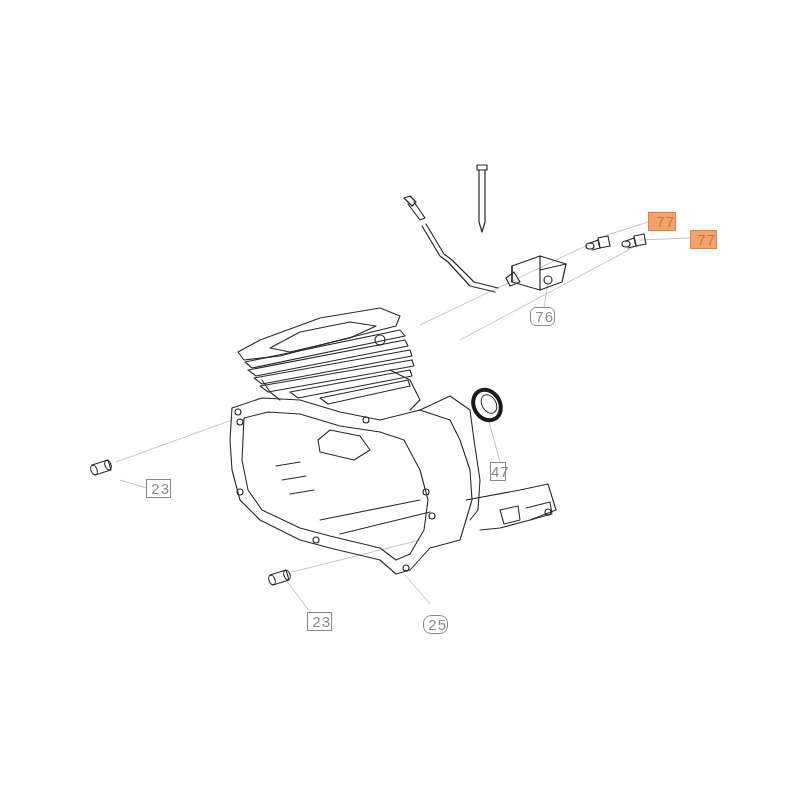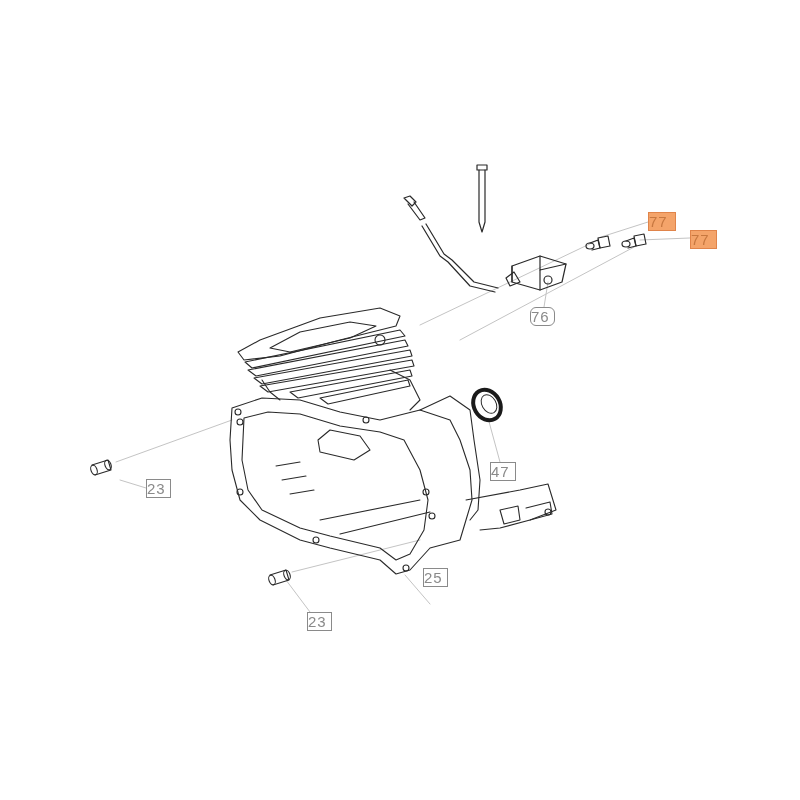--- a/index.html
+++ b/index.html
@@ -9,21 +9,21 @@
   .label {
     position: absolute;
     box-sizing: border-box;
     border: 1px solid #8a8a8a;
     background: #ffffff;
     color: #8a8a8a;
     font-family: "Liberation Sans", sans-serif;
     font-size: 15px;
     font-weight: 300;
     letter-spacing: 1px;
-    text-align: left;
+    text-align: right;
     line-height: 17px;
     height: 19px;
     width: 25px;
   }
   .label.highlight {
     background: #f4a46a;
     border-color: #e0844a;
     color: #c77840;
   }
 </style>
@@ -123,17 +123,17 @@
       <ellipse cx="108" cy="465" rx="3" ry="5" transform="rotate(-20 108 465)"></ellipse>
       <ellipse cx="272" cy="580" rx="3" ry="5" transform="rotate(-20 272 580)"></ellipse>
       <path d="M270 575 L286 570 L289 580 L273 585"></path>
       <ellipse cx="287" cy="575" rx="3" ry="5" transform="rotate(-20 287 575)"></ellipse>
     </g>
   </svg>
 
   <div class="label highlight" style="left:648px; top:212px; width:28px;">77</div>
   <div class="label highlight" style="left:690px; top:230px; width:27px;">77</div>
   <div class="label" style="left:530px; top:307px;border-radius:6px;">76</div>
-  <div class="label" style="left:490px; top:462px; width:26px;">47</div>
+  <div class="label" style="left:490px; top:462px; width:16px;">47</div>
   <div class="label" style="left:146px; top:479px;">23</div>
   <div class="label" style="left:307px; top:612px;">23</div>
-  <div class="label" style="left:423px; top:568px;">25</div>
+  <div class="label" style="left:423px; top:615px;border-radius:8px;">25</div>
 </div>
 
 </body></html>

